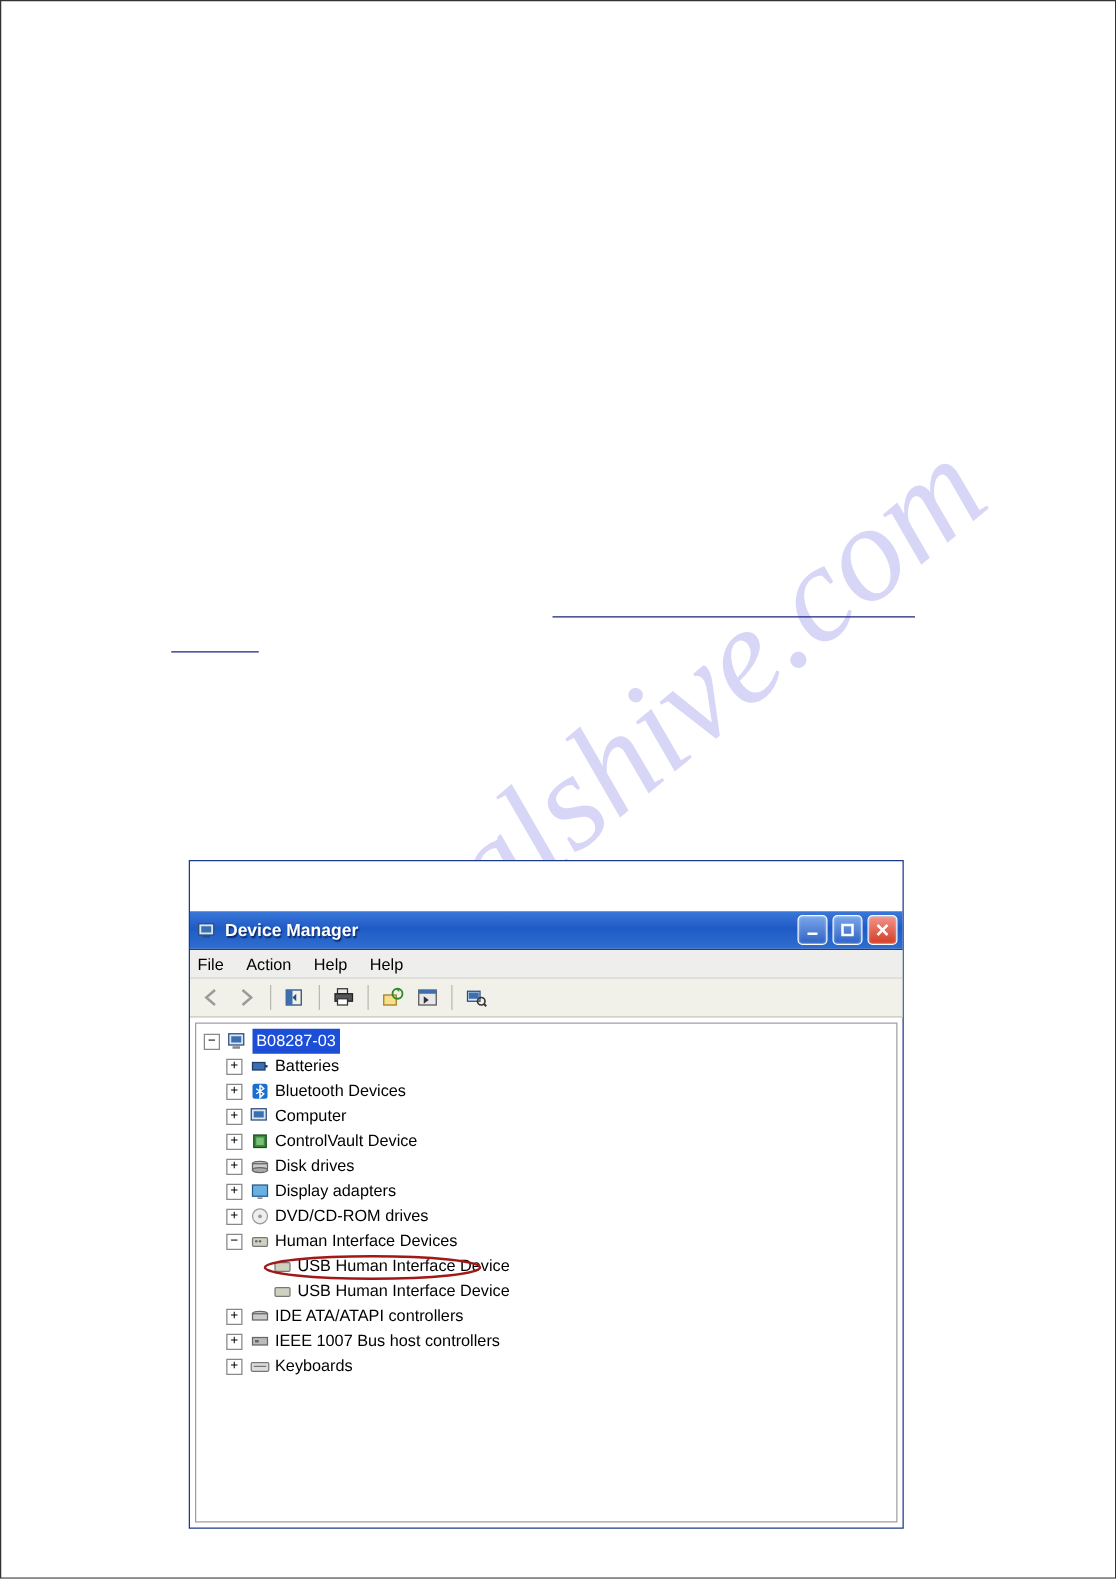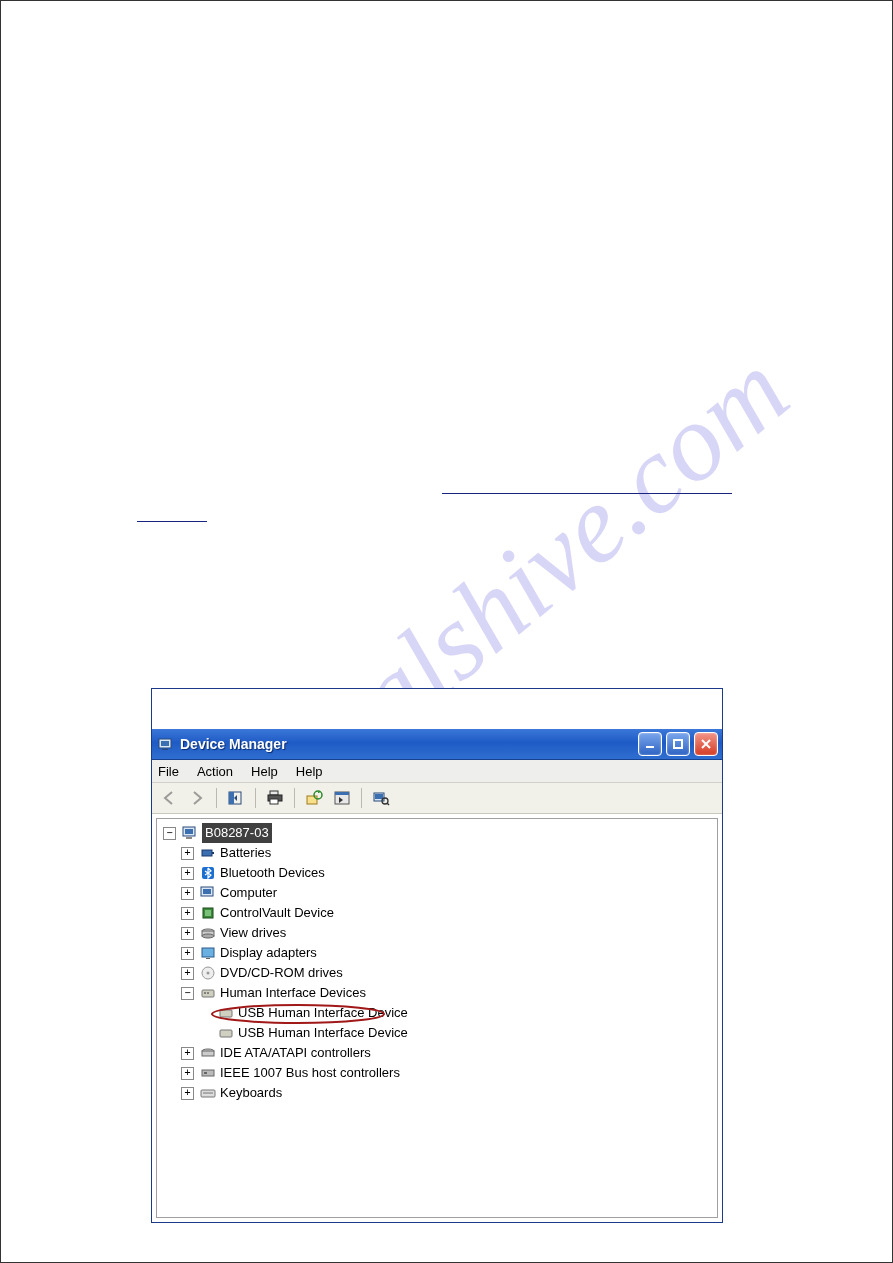--- a/index.html
+++ b/index.html
@@ -148,21 +148,21 @@
     font-family: monospace;
     flex-shrink: 0;
   }
   .node .icn {
     width: 16px; height: 16px;
     margin: 0 4px 0 2px;
     flex-shrink: 0;
   }
   .node .label { }
   .root-label {
-    background: #404040;
+    background: #1d4ed8;
     color: #fff;
     padding: 0 3px;
   }
   .red-circle {
     position: absolute;
   }
   .red-circle svg { display:block; }
   .lvl1 { padding-left: 6px; }
   .lvl2 { padding-left: 24px; }
   .lvl3 { padding-left: 46px; }
@@ -329,21 +329,21 @@
 
         <div class="node lvl2">
           <span class="expander">+</span>
           <span class="icn">
             <svg viewBox="0 0 16 16">
                 <ellipse cx="8" cy="6" rx="6" ry="2" fill="#ccc" stroke="#666"></ellipse>
                 <rect x="2" y="6" width="12" height="5" fill="#ccc" stroke="#666"></rect>
                 <ellipse cx="8" cy="11" rx="6" ry="2" fill="#aaa" stroke="#666"></ellipse>
               </svg>
           </span>
-          <span class="label">View drives</span>
+          <span class="label">Disk drives</span>
         </div>
 
         <div class="node lvl2">
           <span class="expander">+</span>
           <span class="icn">
             <svg viewBox="0 0 16 16">
                 <rect x="2" y="3" width="12" height="9" fill="#6ab0e0" stroke="#2a5a8a"></rect>
                 <rect x="6" y="13" width="4" height="1" fill="#666"></rect>
               </svg>
           </span>

